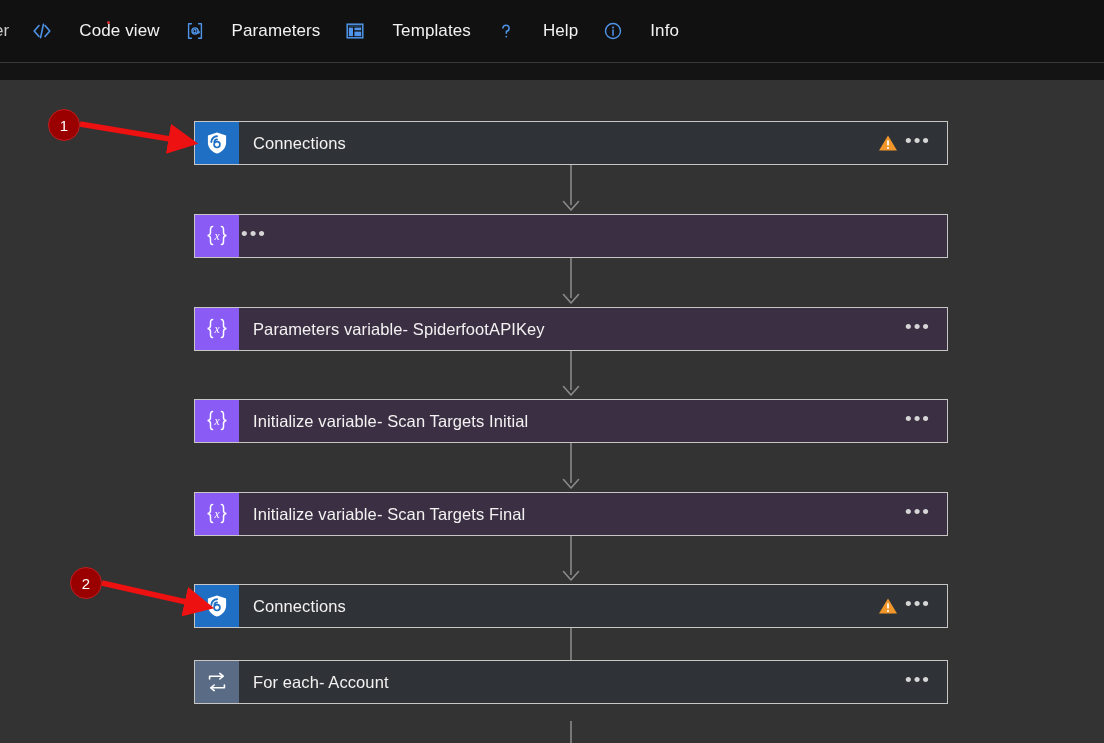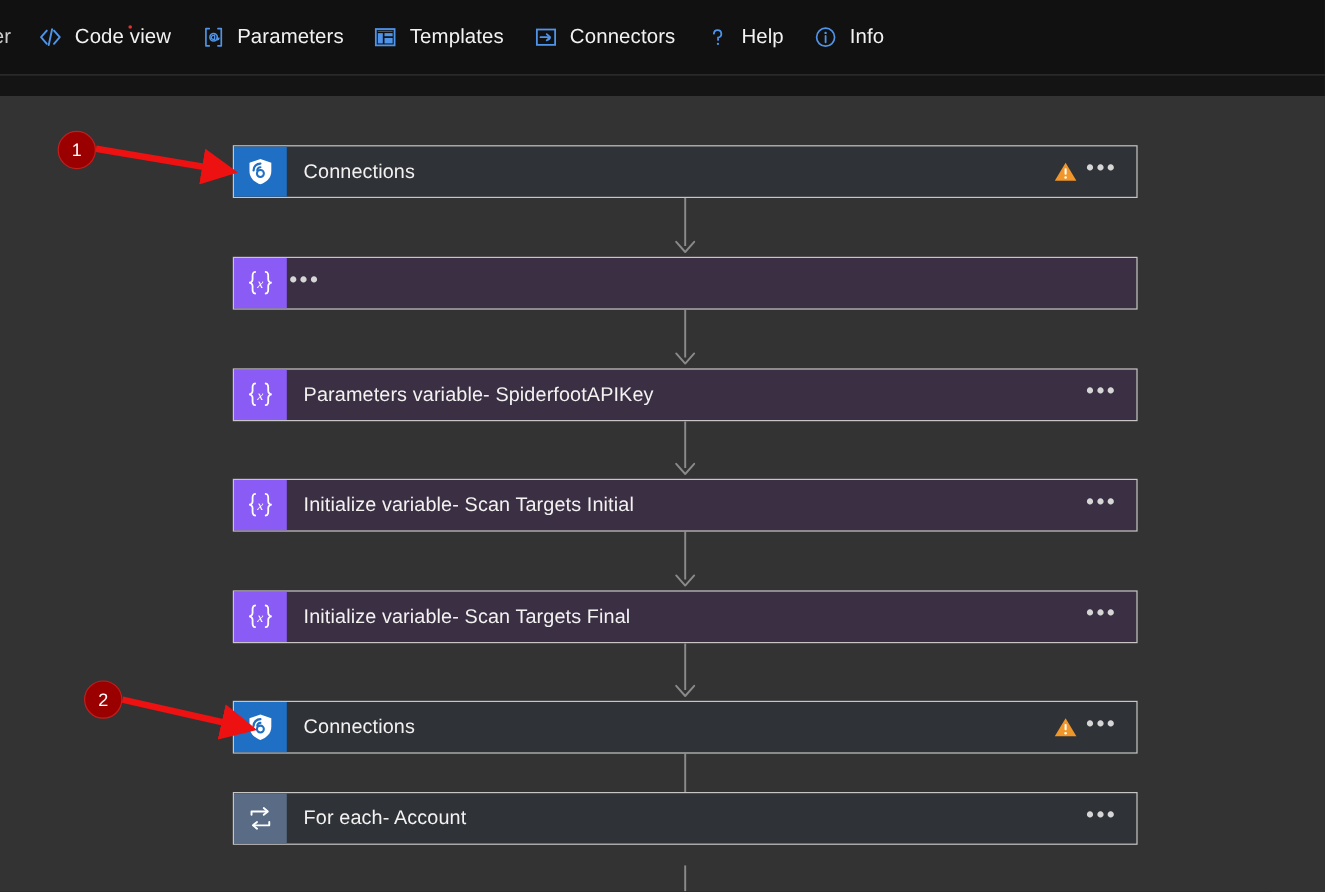--- a/index.html
+++ b/index.html
@@ -39,21 +39,21 @@
     color: #cccccc;
     font-size: 17px;
     margin-left: -6px;
     padding-right: 14px;
     white-space: nowrap;
     letter-spacing: .1px;
   }
   .tb-item {
     display: flex;
     align-items: center;
-    gap: 9px;
+    gap: 26px;
     padding: 6px 10px 6px 8px;
     margin-right: 6px;
     cursor: default;
     position: relative;
     white-space: nowrap;
   }
   .tb-label {
     color: #f2f2f2;
     font-size: 17px;
     letter-spacing: .1px;
@@ -87,20 +87,21 @@
   }
 
   
   .canvas {
     position: absolute;
     left: 0; top: 80px;
     width: 1104px;
     height: 663px;
     background: #333333;
     overflow: hidden;
+    border-radius: 31px;
   }
 
   
   .node {
     position: absolute;
     left: 194px;
     width: 754px;
     height: 44px;
     box-sizing: border-box;
     border: 1px solid #c8c6c4;
@@ -227,31 +228,20 @@
           <rect x="3.2" y="4.2" width="15.6" height="13.6" fill="none" stroke="#4f94e8" stroke-width="1.5"></rect>
           <rect x="4.8" y="7.6" width="4.2" height="8.6" fill="#4f94e8"></rect>
           <rect x="10.4" y="7.6" width="6.8" height="2.6" fill="#4f94e8"></rect>
           <rect x="10.4" y="11.6" width="6.8" height="4.6" fill="#4f94e8"></rect>
           <rect x="4.8" y="5.7" width="12.4" height="0.6" fill="#4f94e8"></rect>
         </svg>
       </span>
       <span class="tb-label">Templates</span>
     </div>
 
-    <div class="tb-item">
-      <span class="tb-icon">
-        <svg width="22" height="22" viewBox="0 0 22 22">
-          <rect x="3.4" y="4.6" width="15.2" height="12.8" fill="none" stroke="#4f94e8" stroke-width="1.5"></rect>
-          <path d="M6.4 11 H13.4" fill="none" stroke="#4f94e8" stroke-width="1.5" stroke-linecap="round"></path>
-          <path d="M11.6 8.4 L14.4 11 L11.6 13.6" fill="none" stroke="#4f94e8" stroke-width="1.5" stroke-linecap="round" stroke-linejoin="round"></path>
-          <path d="M14.4 11 a2.4 2.4 0 0 1 -2.4 2.4" fill="none" stroke="#4f94e8" stroke-width="1.3"></path>
-        </svg>
-      </span>
-      <span class="tb-label">Connectors</span>
-    </div>
 
     <div class="tb-item">
       <span class="tb-icon">
         <svg width="22" height="22" viewBox="0 0 22 22">
           <path d="M7.9 8.0 a3.1 3.1 0 1 1 3.5 3.3 v2.0" fill="none" stroke="#4f94e8" stroke-width="1.5" stroke-linecap="round"></path>
           <circle cx="11.3" cy="16.6" r="0.95" fill="#4f94e8"></circle>
         </svg>
       </span>
       <span class="tb-label">Help</span>
     </div>

